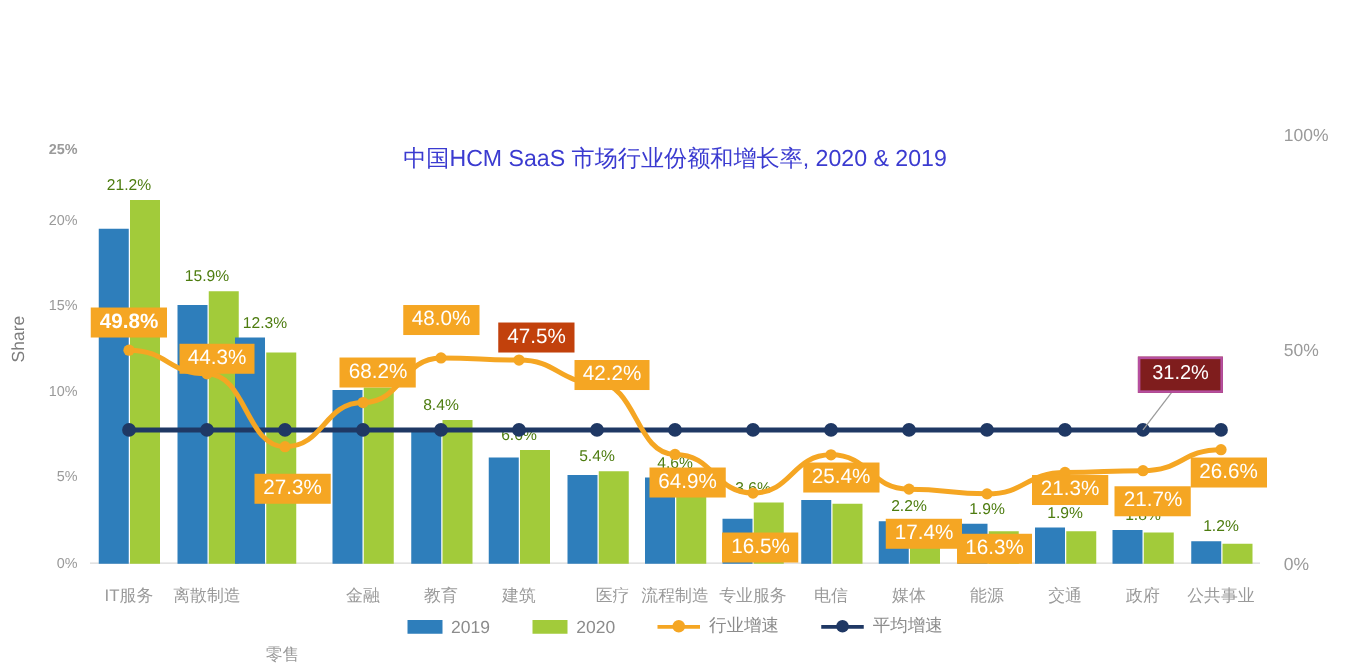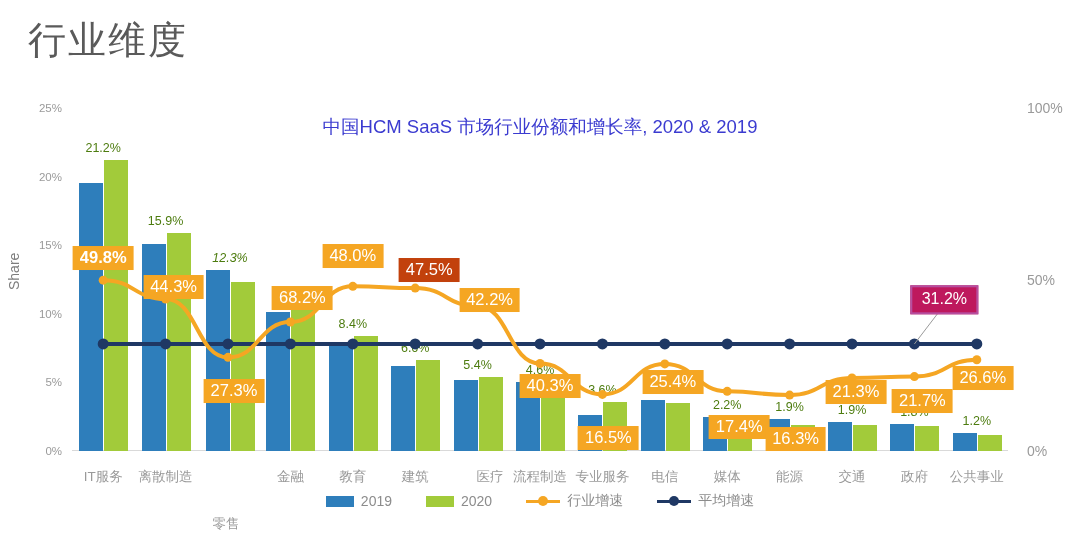--- a/index.html
+++ b/index.html
@@ -119,21 +119,21 @@
     font-size: 16.5px;
     font-weight: 400;
     padding: 2px 7px 3px 7px;
     white-space: nowrap;
     transform: translate(-50%, -50%);
     line-height: 1.15;
   }
   
   #avg-callout {
     position: absolute;
-    background: #be185d;
+    background: #7f1d1d;
     border: 2px solid #b64fa0;
     color: #ffffff;
     font-size: 16px;
     padding: 3px 9px 4px 9px;
     white-space: nowrap;
     transform: translate(-50%, -50%);
     line-height: 1.15;
   }
   
   .xtick {
@@ -172,55 +172,54 @@
   .swatch-line::after {
     content: ""; position: absolute; left: 12px; top: 1px;
     width: 10px; height: 10px; border-radius: 50%; background: currentColor;
   }
 </style>
 </head>
 <body>
 
 <div id="page">
 
-  <div id="slide-title">行业维度</div>
 
   <div id="chart">
 
     <div id="chart-title">中国HCM SaaS 市场行业份额和增长率, 2020 &amp; 2019</div>
 
     <div id="ylabel">Share</div>
 
     <div class="plot" id="plot">
       <div class="baseline"></div>
       <div id="yticks-left">
           <div class="ytick-left" style="top: 343px;">0%</div>
           <div class="ytick-left" style="top: 274.4px;">5%</div>
           <div class="ytick-left" style="top: 205.8px;">10%</div>
           <div class="ytick-left" style="top: 137.2px;">15%</div>
           <div class="ytick-left" style="top: 68.6px;">20%</div>
-          <div class="ytick-left" style="top: 0px;">25%</div>
+          <div class="ytick-left" style="top: 12px; font-weight: bold;">25%</div>
         </div>
       <div id="yticks-right">
           <div class="ytick-right" style="top: 343px;">0%</div>
           <div class="ytick-right" style="top: 171.5px;">50%</div>
           <div class="ytick-right" style="top: 0px;">100%</div>
         </div>
       <div id="bars">
           <div class="cat" style="left: 3.2px; width: 56px;">
             <div class="bar b2019" title="19.5%" style="height: 267.54px; background: rgb(46, 126, 187);"></div>
             <div class="bar b2020" title="21.2%" style="height: 290.864px; background: rgb(162, 203, 58);"></div>
             <div class="barlabel" style="bottom: 295.864px;">21.2%</div>
           </div>
           <div class="cat" style="left: 65.6px; width: 56px;">
             <div class="bar b2019" title="15.1%" style="height: 207.172px; background: rgb(46, 126, 187);"></div>
             <div class="bar b2020" title="15.9%" style="height: 218.148px; background: rgb(162, 203, 58);"></div>
             <div class="barlabel" style="bottom: 223.148px;">15.9%</div>
           </div>
-          <div class="cat" style="left: 130px; width: 56px; font-style: italic;">
+          <div class="cat" style="left: 112px; width: 56px;">
             <div class="bar b2019" title="13.2%" style="height: 181.104px; background: rgb(46, 126, 187);"></div>
             <div class="bar b2020" title="12.3%" style="height: 168.756px; background: rgb(162, 203, 58);"></div>
             <div class="barlabel" style="bottom: 186.104px;">12.3%</div>
           </div>
           <div class="cat" style="left: 190.4px; width: 56px;">
             <div class="bar b2019" title="10.1%" style="height: 138.572px; background: rgb(46, 126, 187);"></div>
             <div class="bar b2020" title="10.3%" style="height: 141.316px; background: rgb(162, 203, 58);"></div>
             <div class="barlabel" style="bottom: 146.316px;">10.3%</div>
           </div>
           <div class="cat" style="left: 252.8px; width: 56px;">
@@ -315,21 +314,21 @@
           <line x1="842.4" y1="235.98399999999998" x2="868.4" y2="201.98399999999998" stroke="#9a9a9a" stroke-width="1"></line>
         </svg>
       <div id="callouts">
           <div class="callout" style="background: rgb(245, 166, 35); left: 31.2px; top: 150.186px; font-weight: bold;">49.8%</div>
           <div class="callout" style="background: rgb(245, 166, 35); left: 101.6px; top: 179.051px;">44.3%</div>
           <div class="callout" style="background: rgb(245, 166, 35); left: 162px; top: 283.361px;">27.3%</div>
           <div class="callout" style="background: rgb(245, 166, 35); left: 230.4px; top: 190.032px;">68.2%</div>
           <div class="callout" style="background: rgb(245, 166, 35); left: 280.8px; top: 148.36px;">48.0%</div>
           <div class="callout" style="background: #c2410c; left: 357.2px; top: 162.075px;">47.5%</div>
           <div class="callout" style="background: rgb(245, 166, 35); left: 417.6px; top: 192.254px;">42.2%</div>
-          <div class="callout" style="background: rgb(245, 166, 35); left: 478px; top: 277.535px;">40.3%</div>
+          <div class="callout" style="background: rgb(245, 166, 35); left: 478px; top: 277.535px;">64.9%</div>
           <div class="callout" style="background: rgb(245, 166, 35); left: 536.4px; top: 330.405px;">16.5%</div>
           <div class="callout" style="background: rgb(245, 166, 35); left: 600.8px; top: 273.878px;">25.4%</div>
           <div class="callout" style="background: rgb(245, 166, 35); left: 667.2px; top: 319.318px;">17.4%</div>
           <div class="callout" style="background: rgb(245, 166, 35); left: 723.6px; top: 331.091px;">16.3%</div>
           <div class="callout" style="background: rgb(245, 166, 35); left: 784px; top: 283.941px;">21.3%</div>
           <div class="callout" style="background: rgb(245, 166, 35); left: 850.4px; top: 292.569px;">21.7%</div>
           <div class="callout" style="background: rgb(245, 166, 35); left: 910.8px; top: 269.762px;">26.6%</div>
           <div id="avg-callout" style="left: 872.4px; top: 191.984px;">31.2%</div>
         </div>
       <div id="xticks">

